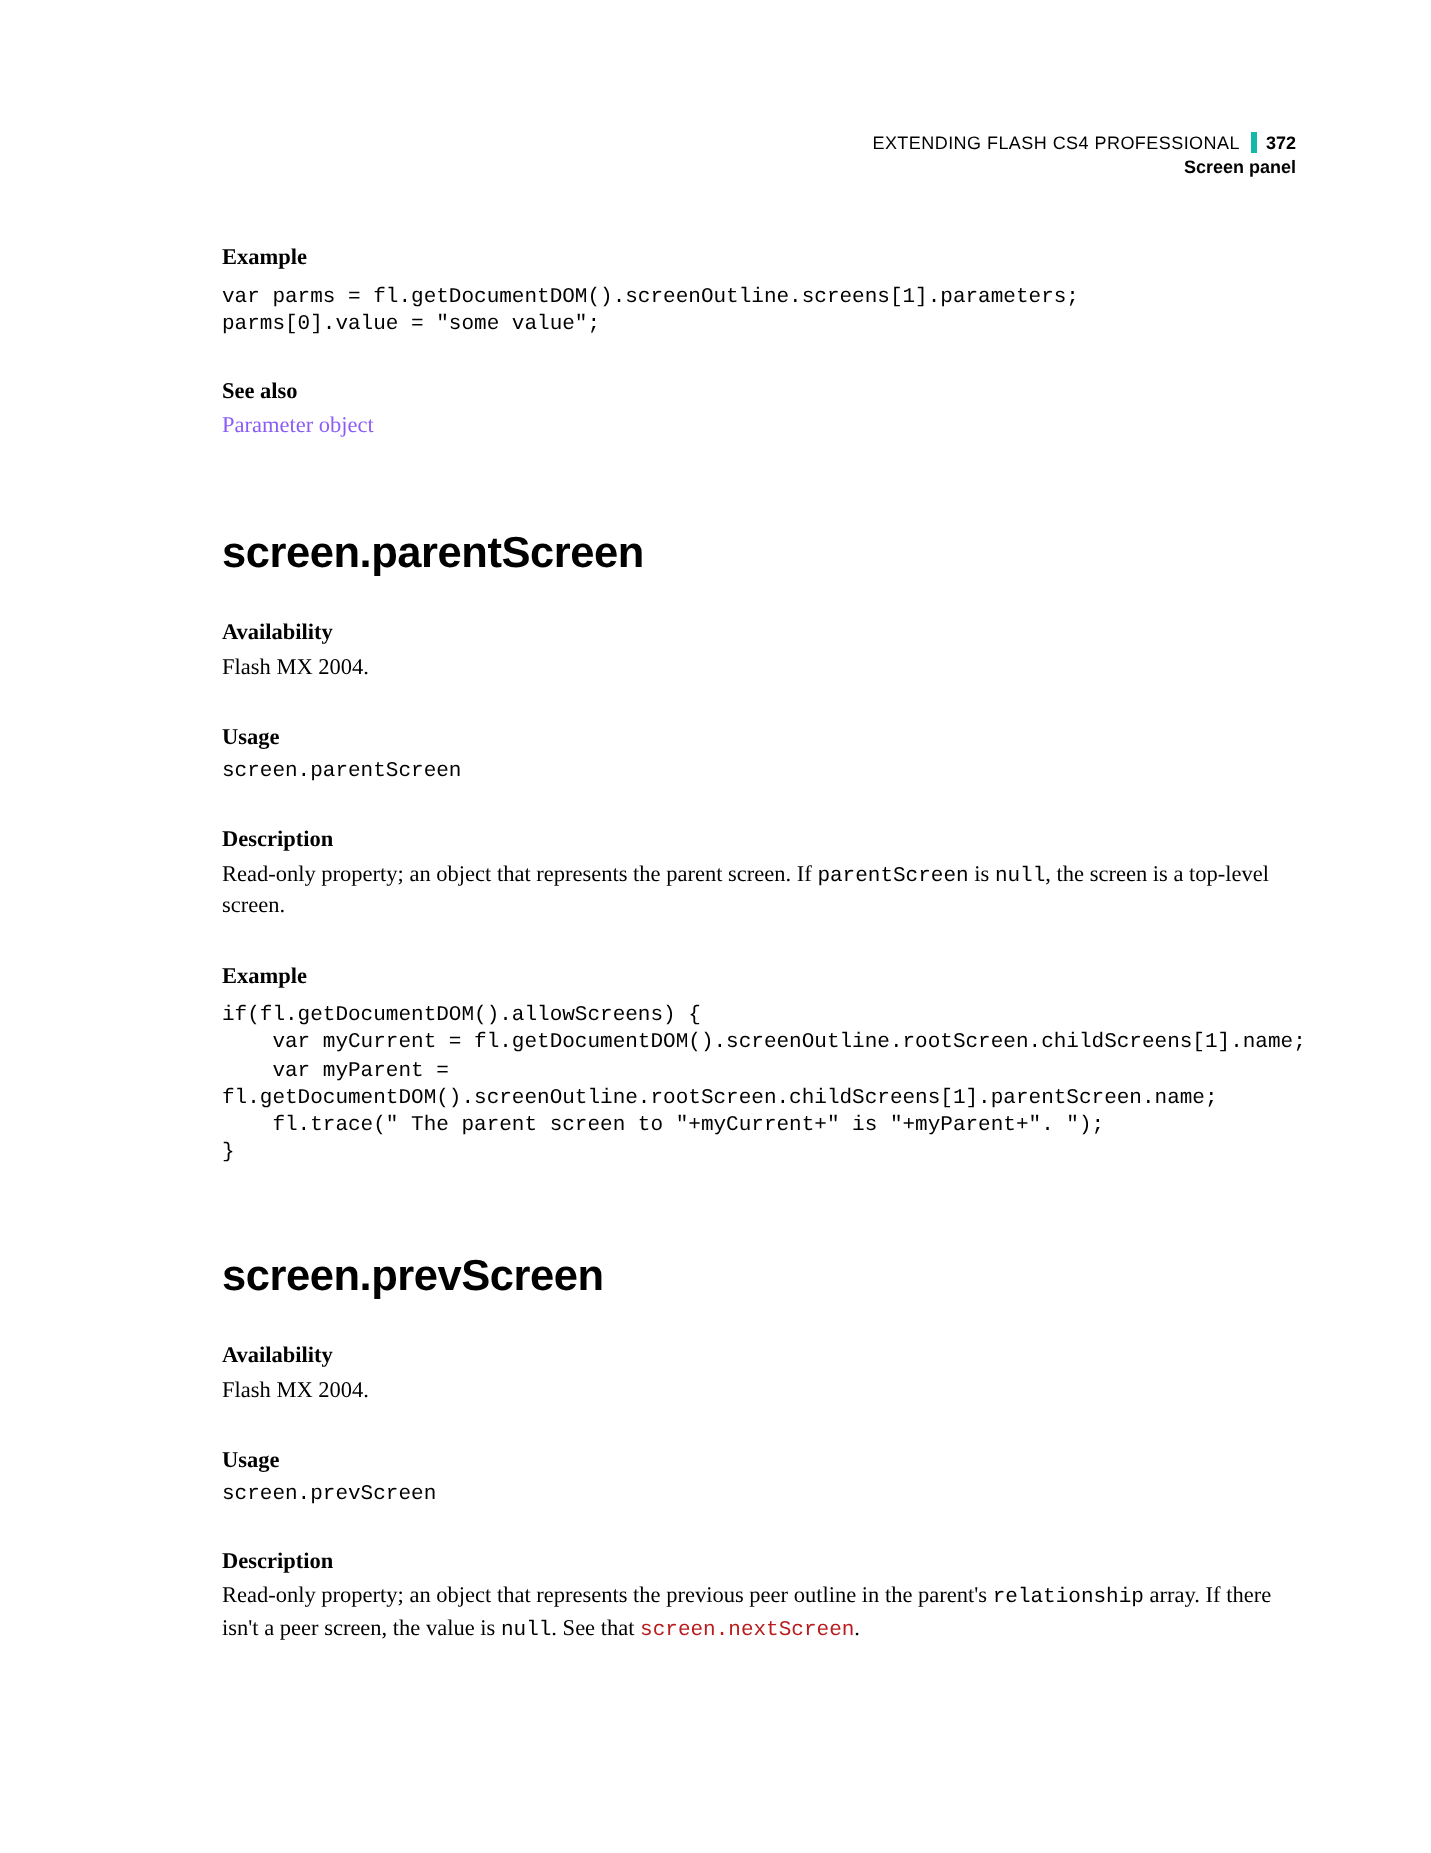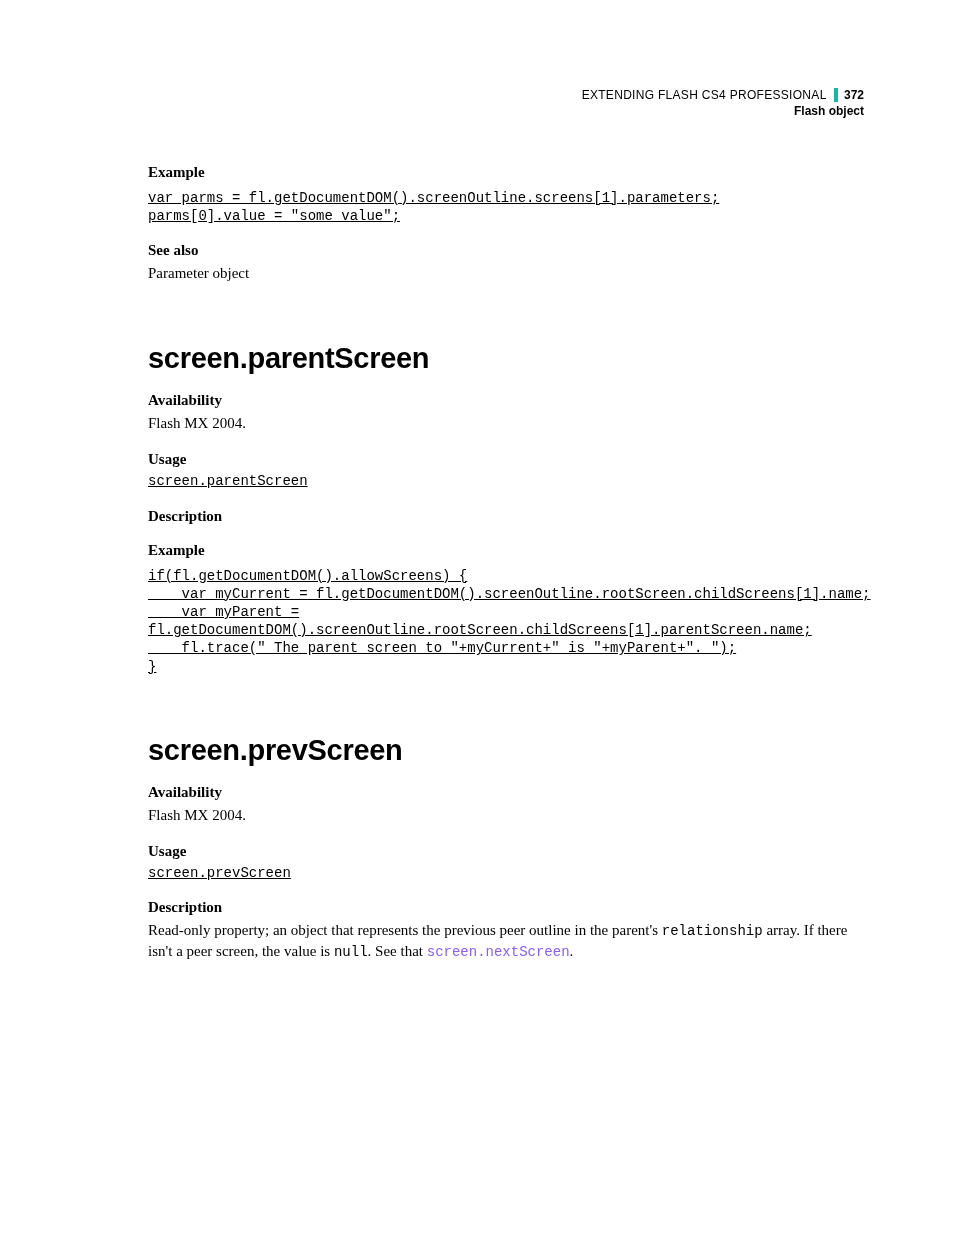--- a/index.html
+++ b/index.html
@@ -32,48 +32,47 @@
     padding-left: 6px;
     margin-left: 4px;
   }
   .header-section {
     font-weight: bold;
   }
   .section-heading {
     font-family: Georgia, "Times New Roman", serif;
     font-weight: bold;
     font-size: 15px;
-    margin-top: 17px;
+    margin-top: 28px;
     margin-bottom: 4px;
   }
   .section-heading.first {
     margin-top: 76px;
   }
   .body-text {
     font-size: 15px;
     line-height: 1.4;
     margin: 0 0 2px 0;
   }
   .code-inline {
     font-family: "Courier New", Courier, monospace;
     font-size: 14px;
   }
   pre.code-block {
     font-family: "Courier New", Courier, monospace;
     font-size: 14px;
     line-height: 1.3;
     margin: 8px 0 0 0;
     white-space: pre;
-    text-decoration: underline;
   }
   .link {
-    color: #000000;
+    color: #8b5cf6;
   }
   .link-code {
-    color: #8b5cf6;
+    color: #b91c1c;
     font-family: "Courier New", Courier, monospace;
     font-size: 14px;
   }
   h1.api-title {
     font-family: "Myriad Pro", Arial, sans-serif;
     font-weight: bold;
     font-size: 29px;
     margin: 58px 0 8px 0;
     letter-spacing: -0.3px;
   }
@@ -81,41 +80,44 @@
 </head>
 <body>
 
 <div class="page">
 
   <div class="header">
     <div>
       <span class="header-title">EXTENDING FLASH CS4 PROFESSIONAL</span>
       <span class="page-number">372</span>
     </div>
-    <div class="header-section">Flash object</div>
+    <div class="header-section">Screen panel</div>
   </div>
 
   <div class="section-heading first">Example</div>
   <pre class="code-block">var parms = fl.getDocumentDOM().screenOutline.screens[1].parameters;
 parms[0].value = "some value";</pre>
 
   <div class="section-heading">See also</div>
   <p class="body-text">
     <span class="link">Parameter object</span>
   </p>
 
   <h1 class="api-title">screen.parentScreen</h1>
 
   <div class="section-heading">Availability</div>
   <p class="body-text">Flash MX 2004.</p>
 
   <div class="section-heading">Usage</div>
   <pre class="code-block" style="margin-top:2px">screen.parentScreen</pre>
 
   <div class="section-heading">Description</div>
+  <p class="body-text">
+    <span>Read-only property; an object that represents the parent screen. If </span><span class="code-inline">parentScreen</span><span> is </span><span class="code-inline">null</span><span>, the screen is a top-level screen.</span>
+  </p>
 
   <div class="section-heading">Example</div>
   <pre class="code-block">if(fl.getDocumentDOM().allowScreens) {
     var myCurrent = fl.getDocumentDOM().screenOutline.rootScreen.childScreens[1].name;
     var myParent =
 fl.getDocumentDOM().screenOutline.rootScreen.childScreens[1].parentScreen.name;
     fl.trace(" The parent screen to "+myCurrent+" is "+myParent+". ");
 }</pre>
 
   <h1 class="api-title">screen.prevScreen</h1>

